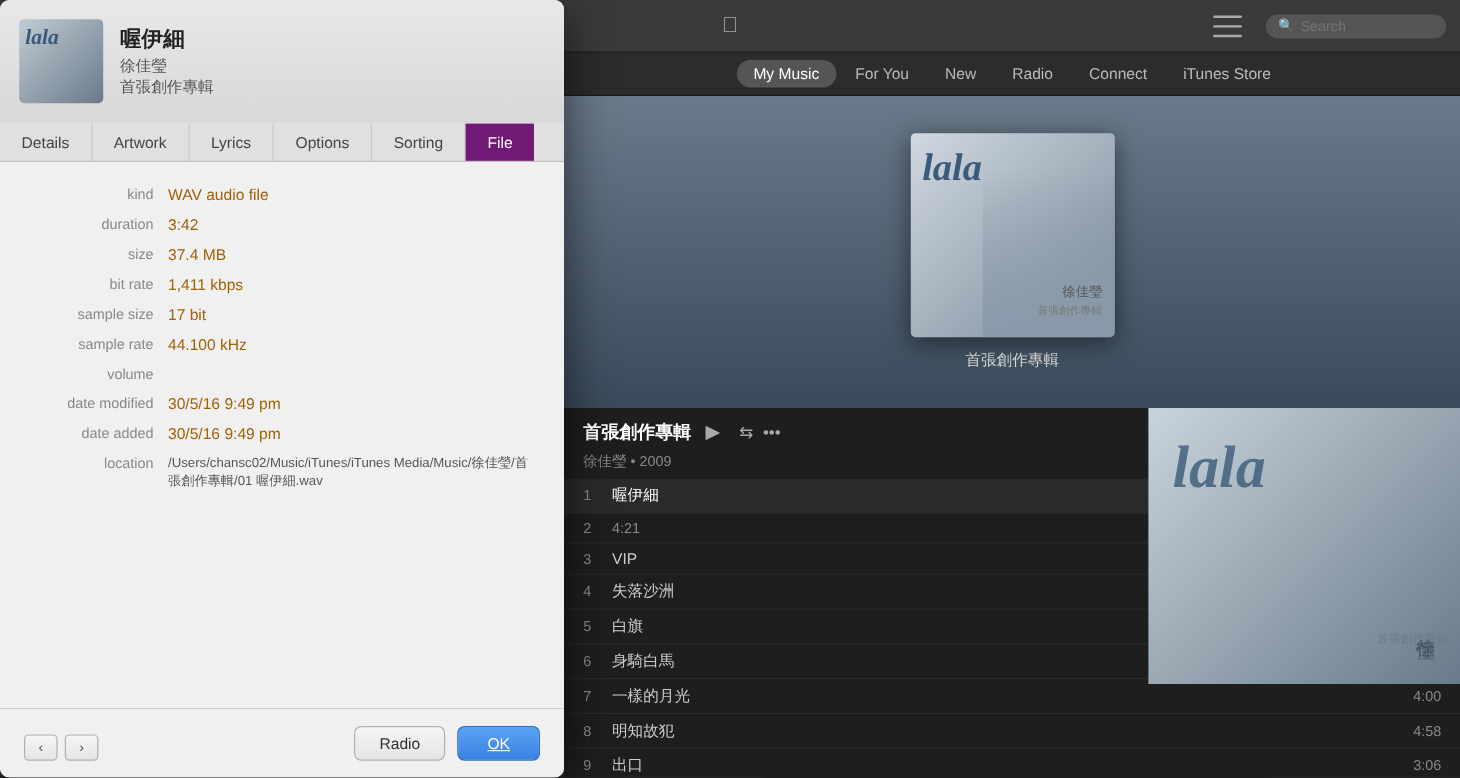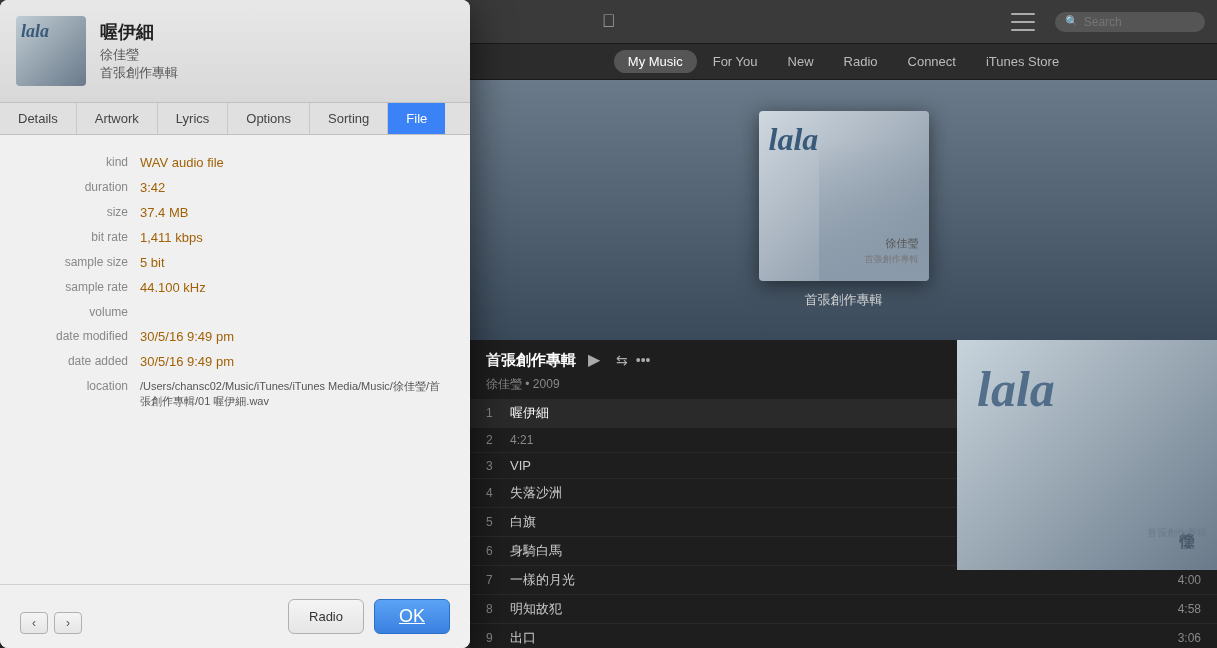--- a/index.html
+++ b/index.html
@@ -349,21 +349,21 @@
     }
     .dialog-tab {
       padding: 8px 18px;
       font-size: 13px;
       color: #444;
       cursor: pointer;
       border-right: 1px solid #c8c8c8;
     }
     .dialog-tab:last-child { border-right: none; }
     .dialog-tab.active {
-      background: #3b82f6;
+      background: #701a75;
       color: #fff;
       border-radius: 0;
       text-align: right;
     }
 
     
     .dialog-content {
       padding: 20px 30px;
     }
     .info-row {
@@ -402,21 +402,21 @@
       background: linear-gradient(180deg, #f5f5f5, #e5e5e5);
       font-size: 13px;
       color: #333;
       cursor: pointer;
     }
     .btn-ok {
       padding: 6px 24px;
       border-radius: 6px;
       border: 1px solid #2a70c9;
       background: linear-gradient(180deg, #5ba3f5, #3a80e0);
-      font-size: 18px;
+      font-size: 13px;
       color: #fff;
       cursor: pointer;
       text-decoration: underline;
     }
 
     
     .nav-arrows {
       position: absolute;
       bottom: 14px;
       left: 20px;
@@ -592,21 +592,21 @@
     <div class="info-row">
       <span class="info-label">size</span>
       <span class="info-value">37.4 MB</span>
     </div>
     <div class="info-row">
       <span class="info-label">bit rate</span>
       <span class="info-value">1,411 kbps</span>
     </div>
     <div class="info-row">
       <span class="info-label">sample size</span>
-      <span class="info-value">5 bit</span>
+      <span class="info-value">17 bit</span>
     </div>
     <div class="info-row">
       <span class="info-label">sample rate</span>
       <span class="info-value">44.100 kHz</span>
     </div>
     <div class="info-row">
       <span class="info-label">volume</span>
       <span class="info-value"></span>
     </div>
     <div class="info-row">

